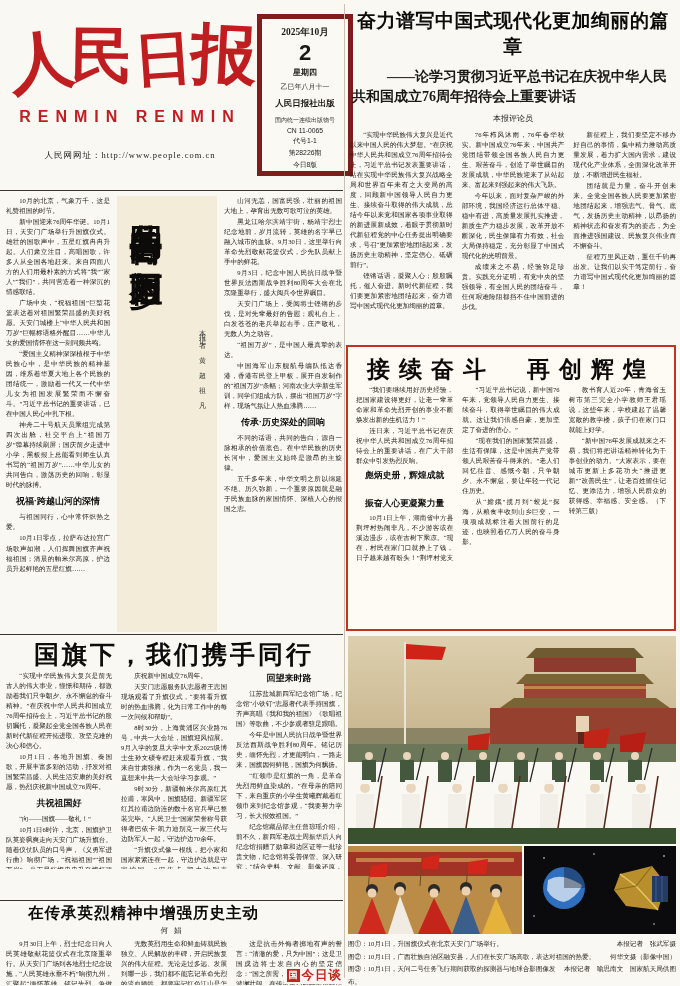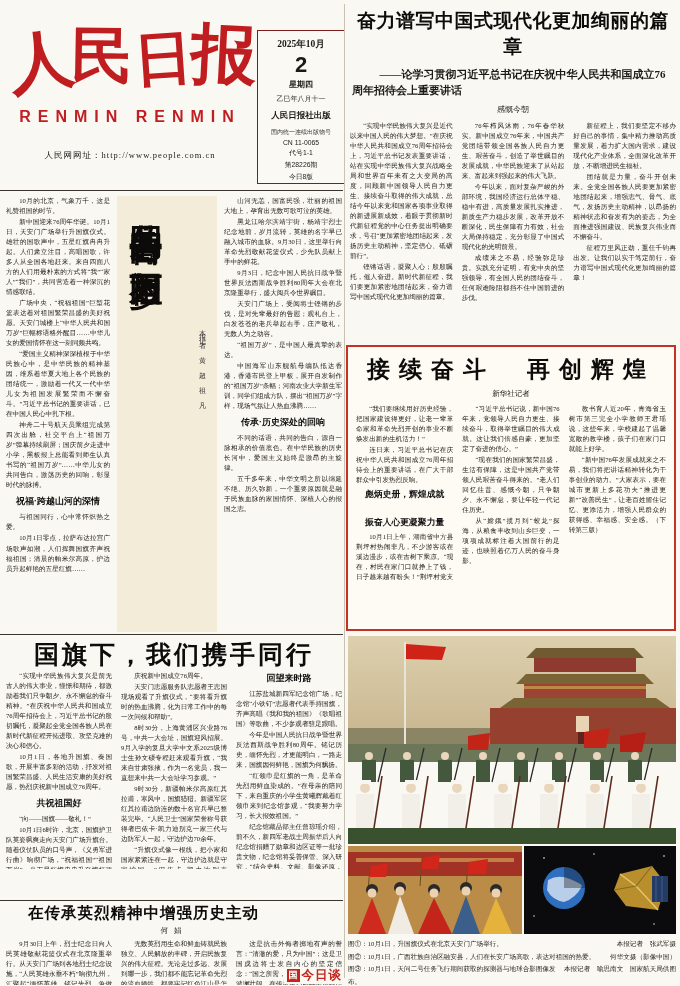--- a/index.html
+++ b/index.html
@@ -12,43 +12,43 @@
          line-height:96px;letter-spacing:-1px;transform:rotate(-2deg);}
   .brand span{display:inline-block;}
   .brand span:nth-child(1){transform:rotate(-6deg) scale(1.04);}
   .brand span:nth-child(2){transform:rotate(3deg) translateY(-3px);}
   .brand span:nth-child(3){transform:rotate(-2deg) scale(.94) translateY(2px);}
   .brand span:nth-child(4){transform:rotate(5deg) scale(1.06);}
   .brand-latin{position:absolute;left:0;top:104px;width:248px;text-align:center;color:#c01e22;
          font-family:"Liberation Sans",sans-serif;font-weight:bold;font-size:16px;letter-spacing:7px;}
   .site{position:absolute;left:0;top:146px;width:248px;text-align:center;font-size:8.5px;letter-spacing:1px;color:#222;}
   
-  .datebox{position:absolute;left:257px;top:14px;width:86px;height:152px;border:1px solid #7f1d1d;
-           background:#fbf9f3;text-align:center;font-family:"Liberation Sans",sans-serif;margin-top:16px;}
+  .datebox{position:absolute;left:257px;top:14px;width:86px;height:152px;border:5px solid #7f1d1d;
+           background:#fbf9f3;text-align:center;font-family:"Liberation Sans",sans-serif;}
   .db-month{font-size:9.5px;font-weight:bold;margin-top:7px;font-family:"Liberation Serif",serif;}
   .db-day{font-size:22px;font-weight:bold;line-height:24px;margin-top:2px;}
   .db-week{font-size:8px;font-weight:bold;margin-top:2px;}
   .db-lunar{font-size:7px;margin-top:4px;color:#333;}
   .db-pub{font-size:8.5px;margin-top:6px;font-family:"DejaVu Serif",serif;font-weight:bold;}
   .db-issn{font-size:6px;margin-top:6px;color:#333;}
   .db-small{font-size:6.8px;margin-top:2px;color:#222;}
   
   .hrule{position:absolute;left:0;height:1px;background:#3a342c;}
   .vrule{position:absolute;top:4px;bottom:8px;left:344px;width:1px;background:#c9c2b2;}
   
   .bt{font-size:6.6px;line-height:1.52;text-align:justify;text-indent:2em;margin:0 0 1px 0;color:#24211c;}
   .subhd{font-size:9px;font-weight:bold;text-align:center;margin:5px 0 4px 0;
          font-family:"Liberation Sans",sans-serif;color:#111;}
   .cols{display:flex;gap:9px;overflow:hidden;}
   .col{flex:1;overflow:hidden;}
   
   .editorial{position:absolute;left:350px;top:8px;width:326px;height:332px;}
   .ed-title{font-family:"Liberation Sans",sans-serif;font-weight:900;font-size:19px;letter-spacing:.5px;
             text-align:center;color:#0d0c0a;}
-  .ed-sub{font-size:11px;font-weight:bold;margin:7px 2px 0 2px;line-height:1.45;text-indent:2.5em;
+  .ed-sub{font-size:14px;font-weight:bold;margin:7px 2px 0 2px;line-height:1.45;text-indent:2.5em;
           font-family:"Liberation Serif",serif;}
   .ed-byline{text-align:center;font-size:8px;margin:5px 0 6px 0;color:#222;}
   .editorial .cols{height:236px;}
   
   .announce{position:absolute;left:6px;top:196px;width:336px;height:436px;display:flex;gap:7px;}
   .an-col1{flex:0 0 104px;overflow:hidden;}
   .an-panel{flex:0 0 100px;background:#f3ecd8;position:relative;}
   .an-vtitle{position:absolute;left:10px;top:2px;writing-mode:vertical-rl;text-orientation:upright;
              font-family:"Liberation Sans",sans-serif;font-weight:900;font-size:33px;line-height:1.12;
              letter-spacing:2px;color:#0c0b09;}
@@ -115,21 +115,21 @@
   </div>
 
   <div class="vrule"></div>
   <div class="hrule" style="top:190px;width:343px;"></div>
   <div class="hrule" style="top:634px;width:343px;"></div>
   <div class="hrule" style="top:900px;width:343px;"></div>
 
   <div class="editorial">
     <div class="ed-title">奋力谱写中国式现代化更加绚丽的篇章</div>
     <div class="ed-sub">——论学习贯彻习近平总书记在庆祝中华人民共和国成立76周年招待会上重要讲话</div>
-    <div class="ed-byline">感慨今朝</div>
+    <div class="ed-byline">本报评论员</div>
     <div class="cols">
       <div class="col">
           <p class="bt">“实现中华民族伟大复兴是近代以来中国人民的伟大梦想。”在庆祝中华人民共和国成立76周年招待会上，习近平总书记发表重要讲话，站在实现中华民族伟大复兴战略全局和世界百年未有之大变局的高度，回顾新中国领导人民自力更生、接续奋斗取得的伟大成就，总结今年以来党和国家各项事业取得的新进展新成效，着眼于贯彻新时代新征程党的中心任务提出明确要求，号召“更加紧密地团结起来，发扬历史主动精神，坚定信心、砥砺前行”。</p>
           <p class="bt">铿锵话语，凝聚人心；殷殷嘱托，催人奋进。新时代新征程，我们要更加紧密地团结起来，奋力谱写中国式现代化更加绚丽的篇章。</p>
         </div>
       <div class="col">
           <p class="bt">76年栉风沐雨，76年春华秋实。新中国成立76年来，中国共产党团结带领全国各族人民自力更生、艰苦奋斗，创造了举世瞩目的发展成就，中华民族迎来了从站起来、富起来到强起来的伟大飞跃。</p>
           <p class="bt">今年以来，面对复杂严峻的外部环境，我国经济运行总体平稳、稳中有进，高质量发展扎实推进，新质生产力稳步发展，改革开放不断深化，民生保障有力有效，社会大局保持稳定，充分彰显了中国式现代化的光明前景。</p>
           <p class="bt">成绩来之不易，经验弥足珍贵。实践充分证明，有党中央的坚强领导，有全国人民的团结奋斗，任何艰难险阻都挡不住中国前进的步伐。</p>
         </div>
@@ -172,21 +172,20 @@
       <div class="subhd">传承·历史深处的回响</div>
       <div>
           <p class="bt">不同的话语，共同的告白，源自一脉相承的价值底色。在中华民族的历史长河中，爱国主义始终是激昂的主旋律。</p>
           <p class="bt">五千多年来，中华文明之所以绵延不绝、历久弥新，一个重要原因就是融于民族血脉的家国情怀、深植人心的报国之志。</p>
         </div>
     </div>
   </div>
 
   <div class="redbox">
     <div class="rb-title">接续奋斗　再创辉煌</div>
-    <div class="rb-byline">新华社记者</div>
     <div class="cols">
       <div class="col">
         <div>
             <p class="bt">“我们要继续用好历史经验，把国家建设得更好，让老一辈革命家和革命先烈开创的事业不断焕发出新的生机活力！”</p>
             <p class="bt">连日来，习近平总书记在庆祝中华人民共和国成立76周年招待会上的重要讲话，在广大干部群众中引发热烈反响。</p>
           </div>
         <div class="subhd rb-subhd">彪炳史册，辉煌成就</div>
         <div class="subhd rb-subhd" style="margin-top:16px;">振奋人心更凝聚力量</div>
         <div>
             <p class="bt">10月1日上午，湖南省中方县荆坪村热闹非凡，不少游客或在溪边漫步，或在古树下乘凉。“现在，村民在家门口就挣上了钱，日子越来越有盼头！”荆坪村党支部书记说。这个小山村整村脱贫致富，正与全国人民一起奔跑在共同富裕的大道上。</p>

